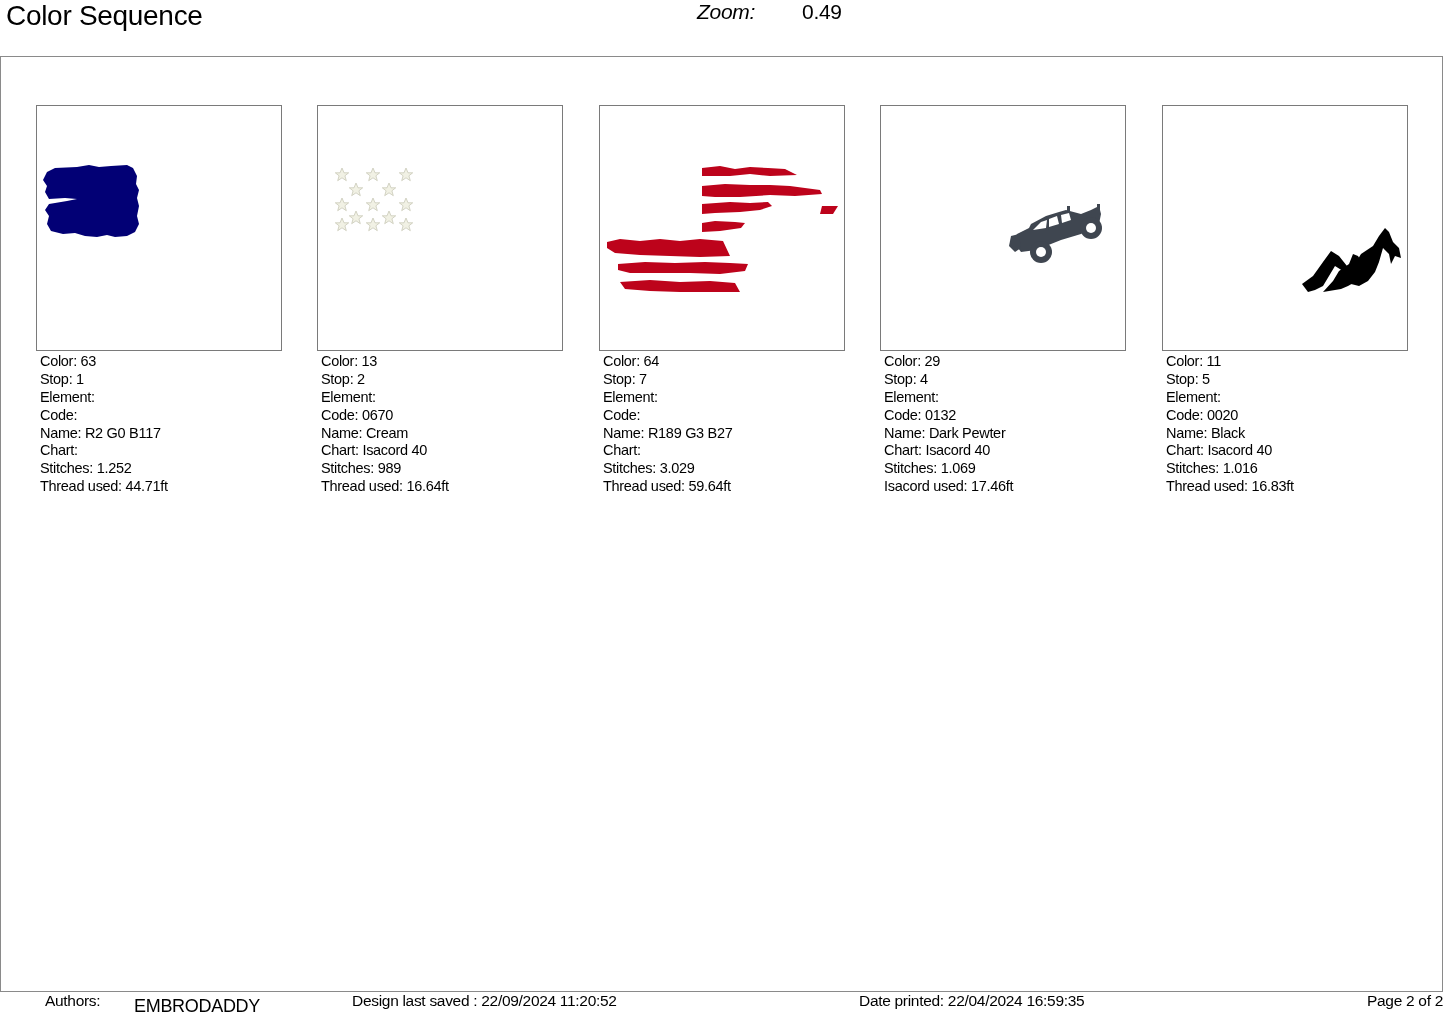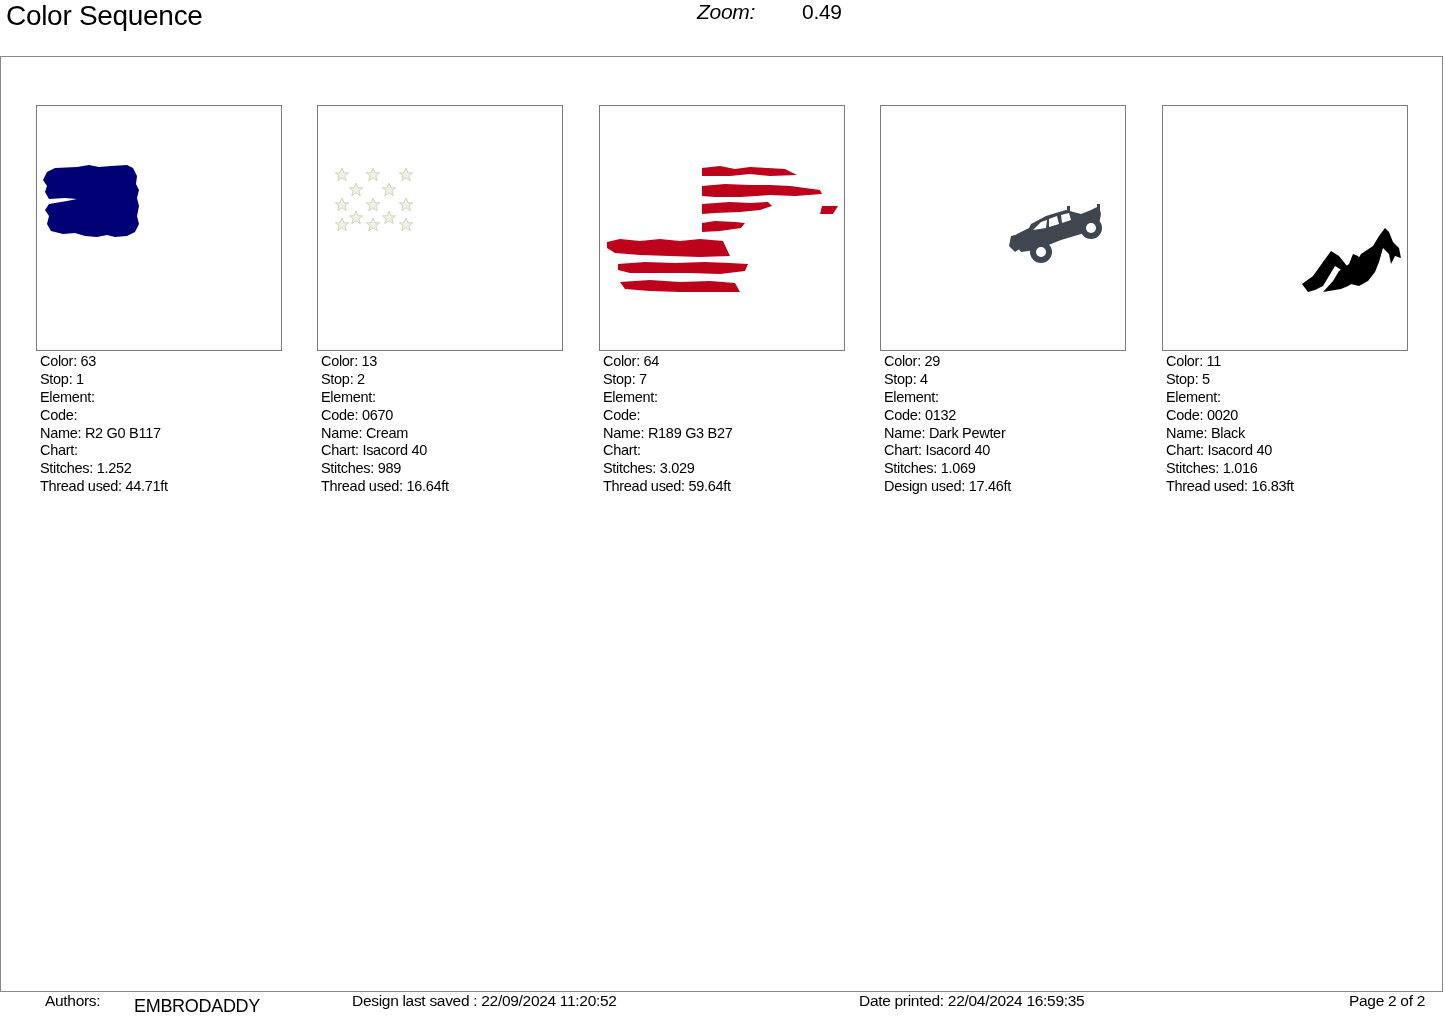--- a/index.html
+++ b/index.html
@@ -127,21 +127,21 @@
     </svg>
   </div>
   <div class="info">
     <div>Color: 29</div>
     <div>Stop: 4</div>
     <div>Element:</div>
     <div>Code: 0132</div>
     <div>Name: Dark Pewter</div>
     <div>Chart: Isacord 40</div>
     <div>Stitches: 1.069</div>
-    <div>Design used: 17.46ft</div>
+    <div>Isacord used: 17.46ft</div>
   </div>
 </div>
 
 <div class="card" style="left:1162px;">
   <div class="thumb">
     <svg width="246" height="246" viewBox="0 0 246 246">
       <g fill="#000000">
         <path d="M139,178 L150,170 L160,156 L168,145 L176,150 L184,160 L188,170 L180,165 L172,160 L166,170 L160,180 L152,184 L145,186 Z"></path>
         <path d="M160,186 L170,175 L176,165 L186,158 L190,148 L195,150 L200,158 L196,168 L192,176 L185,180 L178,183 Z"></path>
         <path d="M186,168 L198,148 L210,140 L216,130 L222,122 L226,126 L230,136 L236,142 L238,152 L232,150 L228,158 L226,148 L220,142 L216,156 L212,166 L205,175 L196,180 L188,178 Z"></path>
@@ -157,13 +157,13 @@
     <div>Chart: Isacord 40</div>
     <div>Stitches: 1.016</div>
     <div>Thread used: 16.83ft</div>
   </div>
 </div>
 
 <div class="footer" style="left:5px;">Authors:</div>
 <div class="footer footer-author-value" style="left:94px;">EMBRODADDY</div>
 <div class="footer" style="left:312px;">Design last saved : 22/09/2024 11:20:52</div>
 <div class="footer" style="left:819px;">Date printed: 22/04/2024 16:59:35</div>
-<div class="footer" style="right:20px;">Page 2 of 2</div>
+<div class="footer" style="right:2px;">Page 2 of 2</div>
 
 </body></html>

